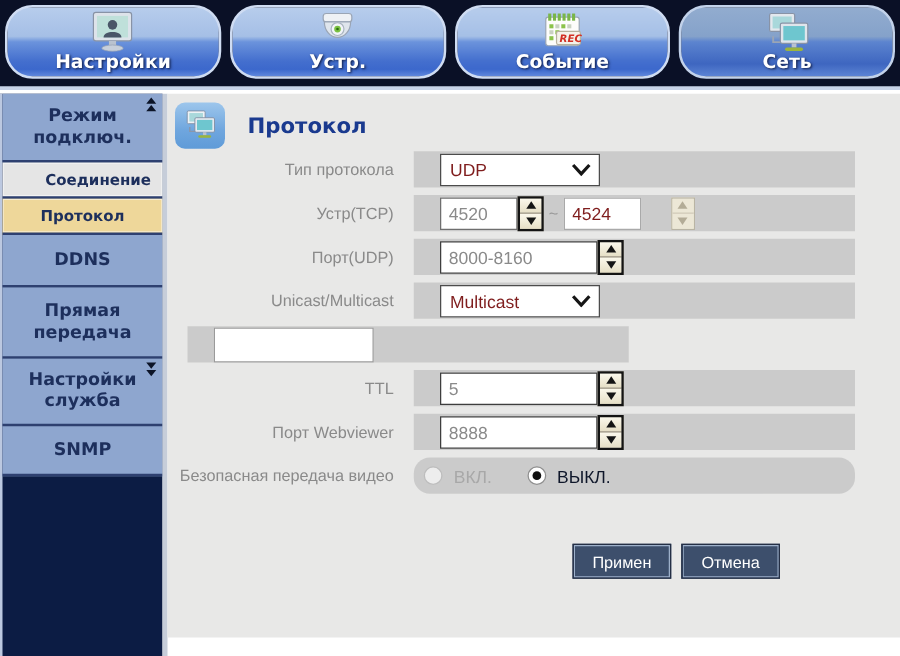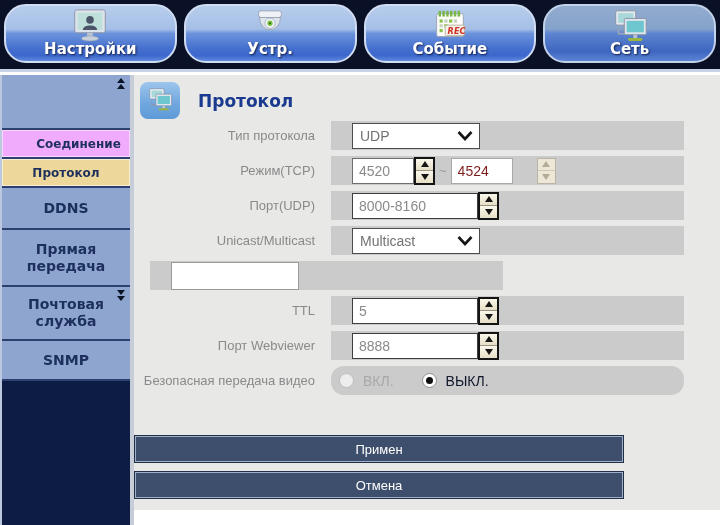--- a/index.html
+++ b/index.html
@@ -21,21 +21,21 @@
        font-size:15px;font-weight:bold;text-shadow:1px 1px 2px rgba(8,16,50,.85);}
 
   
   .sidebar{position:absolute;left:0;top:75px;width:130px;bottom:0;background:#0c1c44;
            border-left:2px solid #bcc8e0;box-sizing:border-box;}
   .side-item{position:relative;display:flex;align-items:center;justify-content:center;text-align:center;
            background:#8ea6cf;color:#1d2f5c;font-weight:bold;font-size:14px;line-height:17px;
            border-bottom:2px solid #2e4070;cursor:pointer;
            font-family:"DejaVu Sans","Liberation Sans",sans-serif;}
   .side-item.sub{font-size:12px;line-height:14px;box-shadow:inset 0 0 0 1px rgba(255,255,255,.55);}
-  .side-item.sub-selected{background:#f0abfc;padding-left:25px;}
+  .side-item.sub-selected{background:#e5e5e5;padding-left:25px;}
   .side-item.sub-active{background:#eed79a;}
   .h53{height:53px}.h27{height:27px}.h40{height:40px}.h55{height:55px}.h52{height:52px}.h38{height:38px}
 
   .scroll-ind{position:absolute;right:5px;top:2px;display:flex;flex-direction:column;align-items:center;}
   .ind-tri-up{width:0;height:0;border-left:4px solid transparent;border-right:4px solid transparent;
           border-bottom:5px solid #0c1428;margin:0.5px 0;}
   .ind-tri-down{width:0;height:0;border-left:4px solid transparent;border-right:4px solid transparent;
           border-top:5px solid #0c1428;margin:0.5px 0;}
 
   .side-divider{position:absolute;left:130px;top:75px;width:4px;bottom:0;background:#c6cdd9;}
@@ -51,21 +51,21 @@
 
   .form{margin-top:2px;}
   .frow{display:flex;margin-bottom:6px;height:29px;}
   .flabel{width:181px;text-align:right;color:#8a8a8a;font-size:13px;line-height:29px;white-space:nowrap;}
   .fband{margin-left:16px;width:353px;background:#cbcbcb;display:flex;align-items:center;
          padding-left:21px;box-sizing:border-box;}
   .fband.radio-band{padding-left:8px;border-radius:13px;}
 
   .select-box{width:128px;height:26px;background:#ffffff;border:1px solid #4c4c4c;box-sizing:border-box;
          display:flex;align-items:center;justify-content:space-between;padding:0 6px 0 7px;
-         color:#737373;font-size:14px;cursor:pointer;}
+         color:#7f1d1d;font-size:14px;cursor:pointer;}
   .text-input{height:26px;background:#ffffff;border:1px solid #6e6e6e;box-sizing:border-box;
          color:#8a8a8a;font-size:14px;padding:0 2px 0 6px;font-family:"Liberation Sans",sans-serif;outline:none;}
   .text-input.dark{border-color:#3e3e3e;}
   .text-input.muted{border-color:#a9a9a9;color:#7f1d1d;}
   .w62{width:62px}.w126{width:126px}.w128{width:128px}
   .tilde{color:#999999;font-size:13px;margin:0 4px;}
   .gap24{width:24px}
 
   .spinner{width:21px;height:28px;border:2px solid #141414;box-sizing:border-box;display:flex;
          flex-direction:column;background:#efead6;cursor:pointer;}
@@ -84,21 +84,21 @@
 
   .radio-opt{display:flex;align-items:center;margin-right:28px;}
   .radio-circle{width:15px;height:15px;border-radius:50%;border:1px solid #8f8f8f;background:#ffffff;
          box-sizing:border-box;position:relative;flex:none;}
   .radio-circle.checked::after{content:"";position:absolute;left:3px;top:3px;right:3px;bottom:3px;
          border-radius:50%;background:#101010;}
   .radio-circle.off{background:#ededed;border-color:#bdbdbd;}
   .radio-label{margin-left:9px;font-size:14px;color:#0f172a;}
   .radio-label.dim{color:#a8a8a8;}
 
-  .btn-row{width:490px;display:flex;justify-content:flex-end;gap:8px;margin-top:40px;flex-direction:column;}
+  .btn-row{width:490px;display:flex;justify-content:flex-end;gap:8px;margin-top:40px;}
   .btn{min-width:79px;height:28px;background:#3d4f6c;border:1px solid #242f45;
        box-shadow:inset 0 0 0 1px #9db0ca;color:#ffffff;font-size:13px;
        display:flex;align-items:center;justify-content:center;cursor:pointer;
        font-family:"Liberation Sans",sans-serif;padding:0 8px;box-sizing:border-box;}
 </style>
 </head>
 <body>
 
 <div class="page">
 
@@ -168,20 +168,21 @@
           <rect x="22" y="32.5" width="15" height="3" rx="1.5" fill="#9cb53c"></rect>
         </svg>
       </span>
       <span class="tab-label">Сеть</span>
     </div>
   </div>
 
   <div class="sidebar">
 
     <div class="side-item h53">
+      <span>Режим подключ.</span>
       <span class="scroll-ind">
         <span class="ind-tri-up"></span>
           <span class="ind-tri-up"></span>
       </span>
     </div>
 
     <div class="side-item sub sub-selected h27">
       <span>Соединение</span>
     </div>
 
@@ -191,21 +192,21 @@
 
     <div class="side-item h40">
       <span>DDNS</span>
     </div>
 
     <div class="side-item h55">
       <span>Прямая передача</span>
     </div>
 
     <div class="side-item h52">
-      <span>Почтовая служба</span>
+      <span>Настройки служба</span>
       <span class="scroll-ind">
         <span class="ind-tri-down"></span>
           <span class="ind-tri-down"></span>
       </span>
     </div>
 
     <div class="side-item h38">
       <span>SNMP</span>
     </div>
   </div>
@@ -239,21 +240,21 @@
             <span>
               <svg width="16" height="10" viewBox="0 0 16 10">
                   <polyline points="1.5,1 8,8 14.5,1" fill="none" stroke="#161616" stroke-width="2.6"></polyline>
                 </svg>
             </span>
           </div>
         </div>
       </div>
 
       <div class="frow">
-        <div class="flabel">Режим(TCP)</div>
+        <div class="flabel">Устр(TCP)</div>
         <div class="fband">
           <input class="text-input w62" value="4520" style="">
           <div class="spinner">
             <div class="spin-cell">
                 <span class="tri-up"></span>
               </div>
             <div class="spin-cell">
                 <span class="tri-down"></span>
               </div>
           </div>

